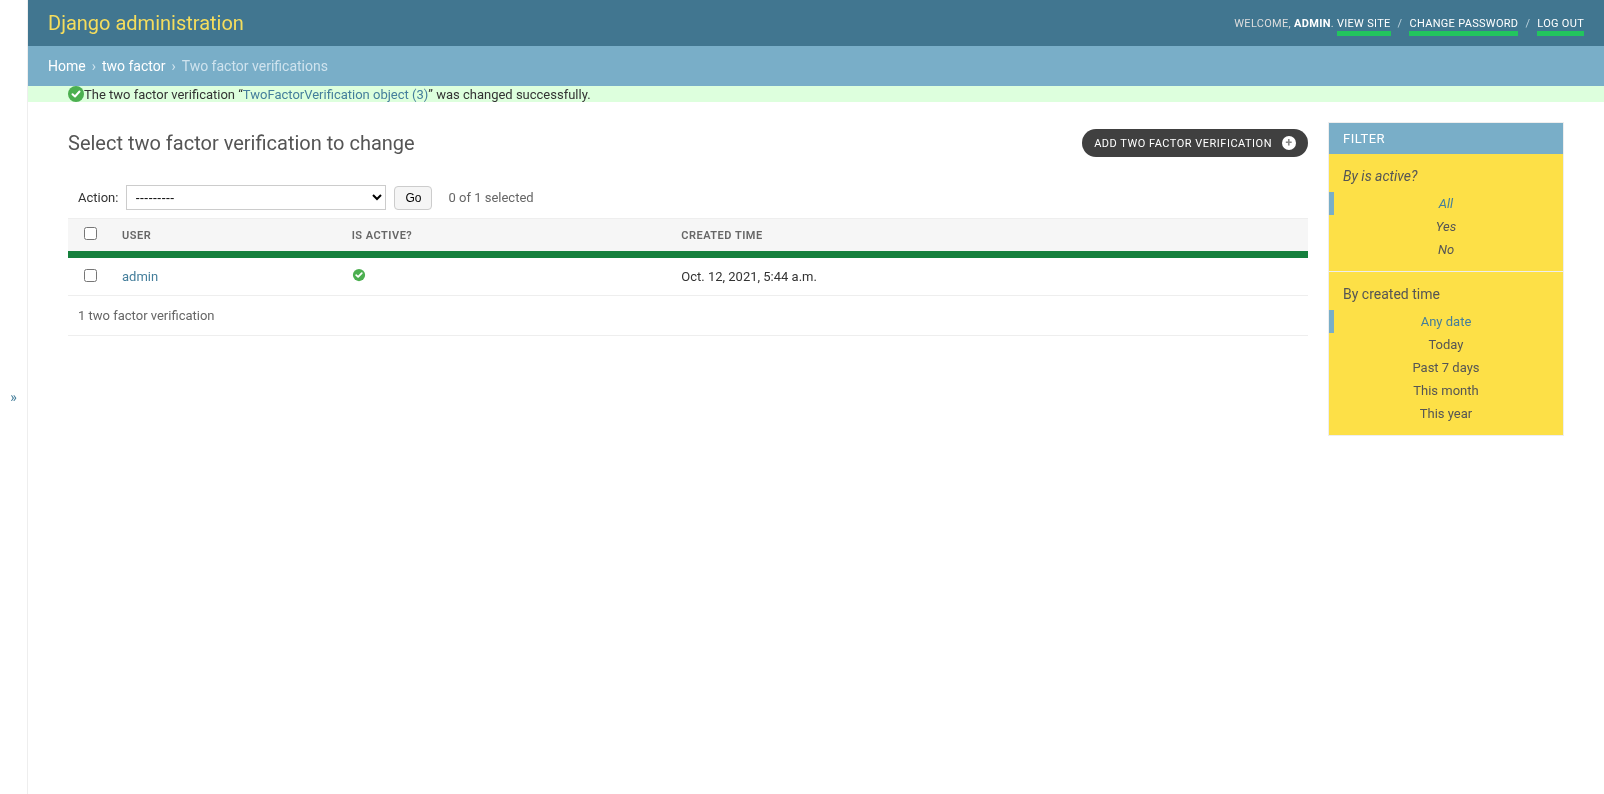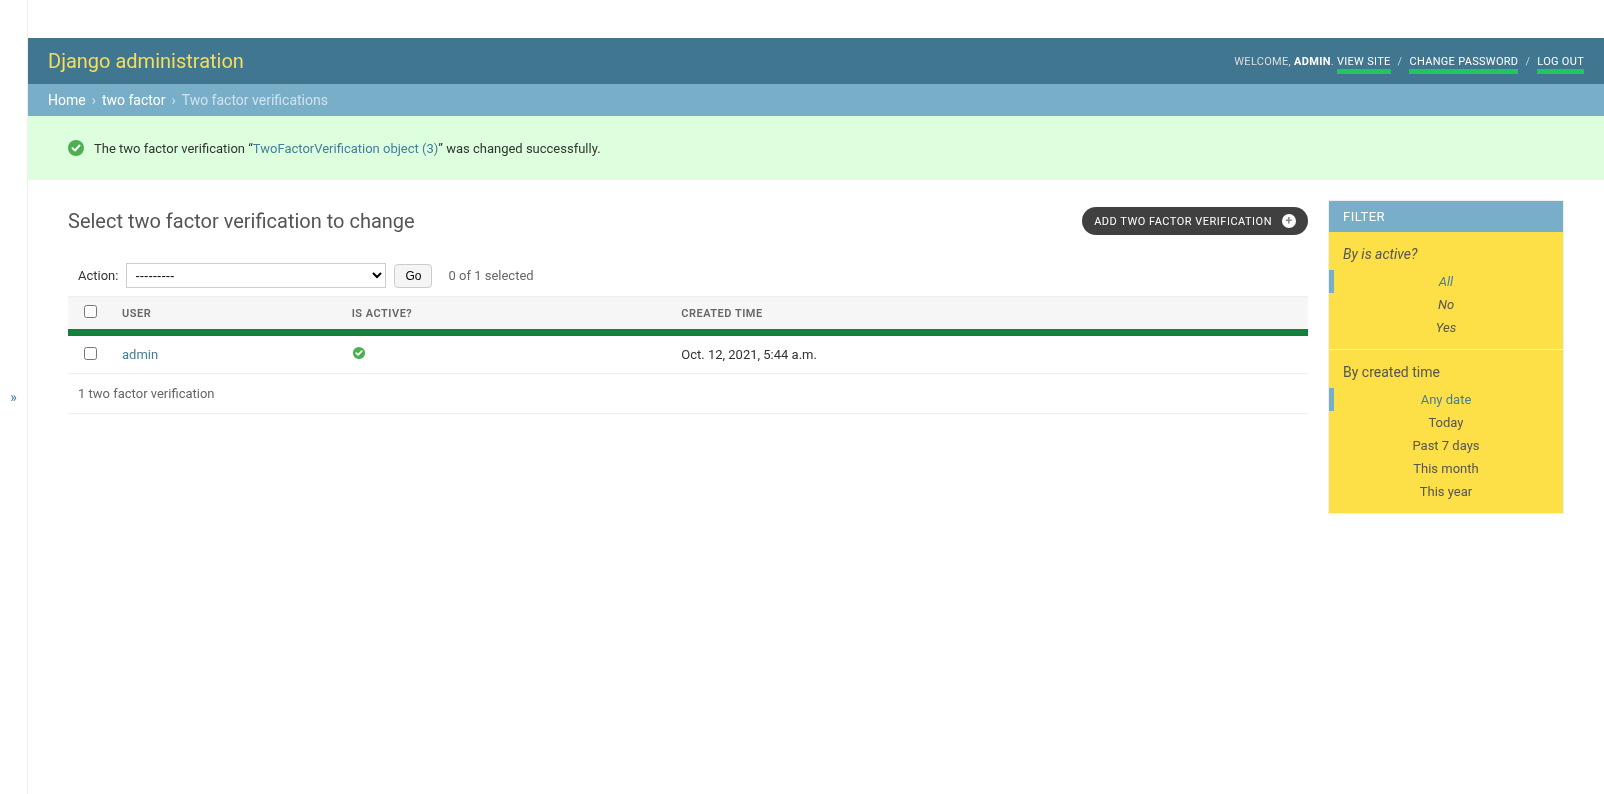--- a/index.html
+++ b/index.html
@@ -5,34 +5,34 @@
 * { box-sizing: border-box; margin: 0; padding: 0; }
 body { font-family: "Segoe UI", Roboto, Arial, sans-serif; font-size: 14px; color: #333; background: #fff; }
 a { text-decoration: none; }
 
 .shell { display: flex; min-height: 100vh; }
 .sidebar-collapsed { width: 28px; background: #fff; border-right: 1px solid #eee; display: flex; align-items: center; justify-content: center; }
 .sidebar-collapsed .chev { color: #447e9b; font-size: 14px; cursor: pointer; }
 
 .main { flex: 1; display: flex; flex-direction: column; }
 
-.topbar { background: #417690; color: #fff; height: 46px; display: flex; align-items: center; padding: 0 20px; margin-top: 38px; }
+.topbar { background: #417690; color: #fff; height: 46px; display: flex; align-items: center; padding: 0 20px; }
 .topbar .brand { color: #f5dd5d; font-size: 20px; font-weight: 400; }
 .topbar .spacer { flex: 1; }
 .topbar .userlinks { font-size: 11px; color: #ddd; letter-spacing: .3px; }
 .topbar .userlinks a { color: #fff; border-bottom: 5px solid #22c55e; padding-bottom: 1px; }
 .topbar .userlinks b { color: #fff; font-weight: 700; }
 .topbar .userlinks .sep { color: #bcd3de; margin: 0 4px; }
 
-.breadcrumbs { background: #79aec8; color: #cfe3ee; height: 32px; display: flex; align-items: center; padding: 8px 20px; font-size: 14px; }
+.breadcrumbs { background: #79aec8; color: #cfe3ee; height: 40px; display: flex; align-items: center; padding: 8px 20px; font-size: 14px; }
 .breadcrumbs a { color: #fff; }
 .breadcrumbs .cur { color: #cfe3ee; }
 .breadcrumbs .cr { margin: 0 6px; color: #cfe3ee; }
 
-.success { background: #dfd; color: #333; padding: 24px 40px; display: flex; align-items: center; gap: 10px; font-size: 13px; }
+.success { background: #dfd; color: #333; padding: 0 40px; display: flex; align-items: center; gap: 0; font-size: 13px; }
 .success .okicon { width: 16px; height: 16px; display: inline-flex; align-items: center; justify-content: center; }
 .success .okicon svg { display: block; }
 .success .msg a { color: #447e9b; }
 
 .content { display: flex; gap: 20px; padding: 20px 40px; }
 .left { flex: 1; margin-top: 7px; }
 .right { width: 236px; }
 
 .titlebar { display: flex; align-items: center; margin-bottom: 20px; }
 .page-title { font-size: 20px; font-weight: 400; color: #555; }
@@ -155,22 +155,22 @@
       </div>
 
       <div class="right">
         <div class="filterbox">
           <div class="fhead">FILTER</div>
           <div id="filter-sections">
               <div class="fsec">
                 <div class="ftitle">By is active?</div>
                 <ul>
                   <li class="sel">All</li>
+                  <li>Yes</li>
                   <li>No</li>
-                  <li>Yes</li>
                 </ul>
               </div>
               <div class="fsec">
                 <div class="ftitle">By created time</div>
                 <ul>
                   <li class="sel">Any date</li>
                   <li>Today</li>
                   <li>Past 7 days</li>
                   <li>This month</li>
                   <li>This year</li>

